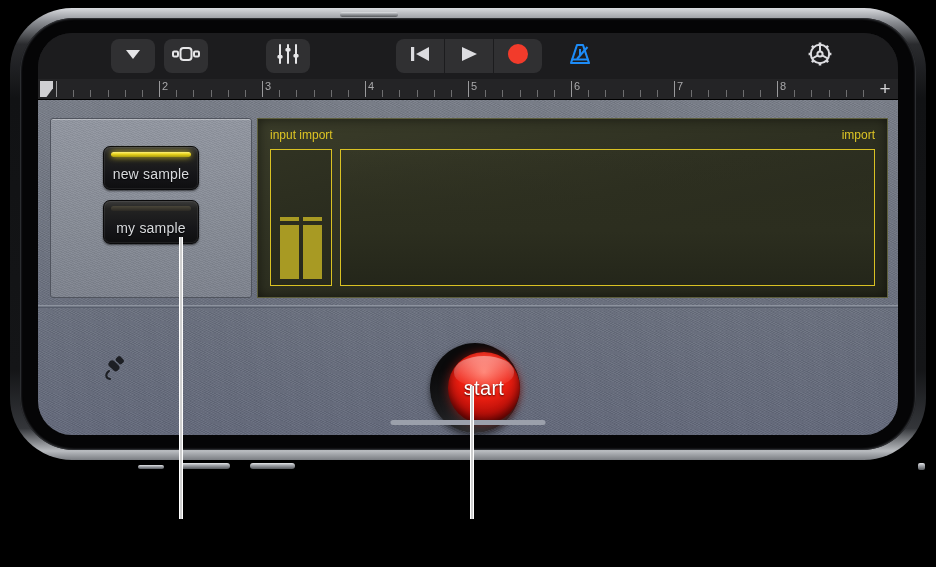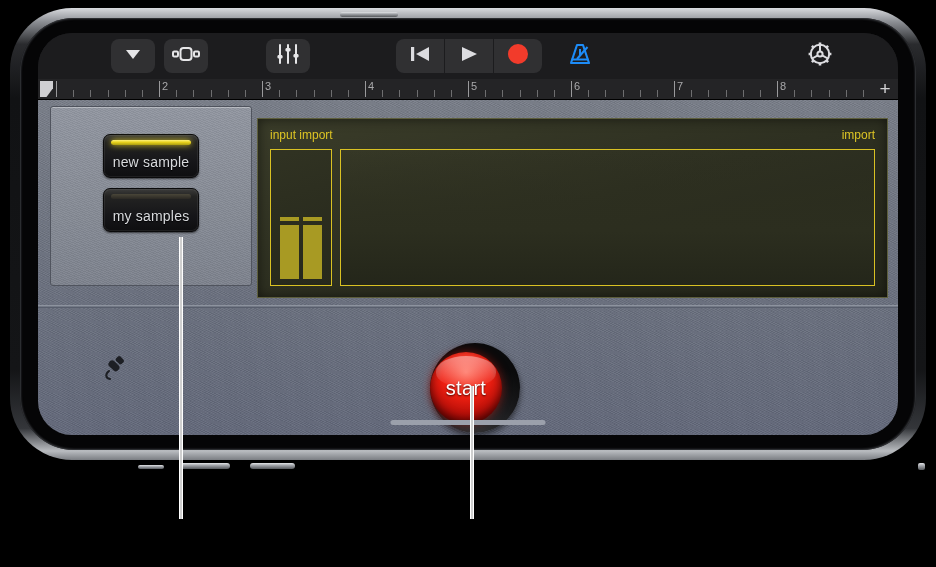--- a/index.html
+++ b/index.html
@@ -57,21 +57,21 @@
   
   #recorder-panel{position:absolute;left:0;top:67px;width:860px;height:335px;z-index:5;
       background:
         repeating-linear-gradient(27deg,rgba(255,255,255,.035) 0 1px,rgba(0,0,0,.03) 1px 2px),
         repeating-linear-gradient(-31deg,rgba(255,255,255,.03) 0 1px,rgba(0,0,0,.035) 1px 2px),
         linear-gradient(180deg,#787d88 0%,#6d7380 40%,#62687a 100%);}
   #panel-divider{position:absolute;left:0;top:205px;width:860px;height:3px;
       background:linear-gradient(180deg,#9aa0ab,#4b5160);}
 
   
-  #sample-bay{position:absolute;left:12px;top:6px;width:200px;height:178px;
+  #sample-bay{position:absolute;left:12px;top:18px;width:200px;height:178px;
       background:
         repeating-linear-gradient(23deg,rgba(255,255,255,.05) 0 1px,rgba(0,0,0,.04) 1px 2px),
         linear-gradient(180deg,#9196a0,#7d828d);
       border:1px solid #50545e;border-radius:3px;
       box-shadow:inset 0 1px 0 rgba(255,255,255,.35);}
   .lcd-button{position:absolute;left:52px;width:96px;height:44px;border-radius:7px;
       background:linear-gradient(180deg,#3b3b3a 0%,#232322 18%,#17171a 60%,#0e0e10 100%);
       border:1px solid #0a0a0b;
       box-shadow:0 1px 2px rgba(0,0,0,.6),inset 0 0 0 1px rgba(255,255,255,.07);
       display:flex;align-items:flex-end;justify-content:center;padding-bottom:7px;
@@ -104,21 +104,21 @@
   #wave-box{position:absolute;left:82px;top:30px;right:12px;height:135px;
       border:1px solid #d9c123;
       background:linear-gradient(180deg,#33352400,#2c2e1f 60%,#24261a 100%);}
 
   
   #plug-icon{position:absolute;left:62px;top:255px;width:30px;height:26px;}
 
   
   #start-button{position:absolute;left:392px;top:243px;width:90px;height:90px;border-radius:50%;
       background:radial-gradient(circle at 50% 118%,#3a3a3c 0%,#1a1a1c 45%,#0a0a0b 75%);
-      box-shadow:0 3px 6px rgba(0,0,0,.6);display:flex;align-items:center;justify-content:flex-start;}
+      box-shadow:0 3px 6px rgba(0,0,0,.6);display:flex;align-items:center;justify-content:flex-end;}
   #start-inner{width:72px;height:72px;border-radius:50%;position:relative;
       background:radial-gradient(circle at 50% 28%,#ff6a58 0%,#f02012 38%,#a60a06 75%,#5d0502 100%);
       box-shadow:inset 0 -4px 9px rgba(0,0,0,.55),0 0 10px rgba(220,30,20,.5);
       display:flex;align-items:center;justify-content:center;}
   #start-gloss{position:absolute;left:8%;top:5%;width:84%;height:44%;border-radius:50% 50% 45% 45%;
       background:linear-gradient(180deg,rgba(255,255,255,.42),rgba(255,255,255,.02));}
   #start-label{position:relative;font-size:20px;color:#fff;letter-spacing:.3px;
       text-shadow:0 1px 2px rgba(0,0,0,.75);font-family:"Liberation Sans",sans-serif;}
 
   
@@ -310,21 +310,21 @@
 
     <div id="recorder-panel">
 
       <div id="sample-bay">
         <div class="lcd-button" id="btn-new-sample">
           <div class="lcd-led led-on"></div>
           <div class="lcd-label">new sample</div>
         </div>
         <div class="lcd-button" id="btn-my-samples">
           <div class="lcd-led led-off"></div>
-          <div class="lcd-label">my samples</div>
+          <div class="lcd-label">my sample</div>
         </div>
       </div>
 
       <div id="display">
         <div class="display-label" id="label-input-level">input import</div>
         <div class="display-label" id="label-import">import</div>
 
         <div id="meter-box">
           <div class="meter-bar" id="meter-bar-l" style="height: 54px;"></div>
           <div class="meter-bar" id="meter-bar-r" style="height: 54px;"></div>

